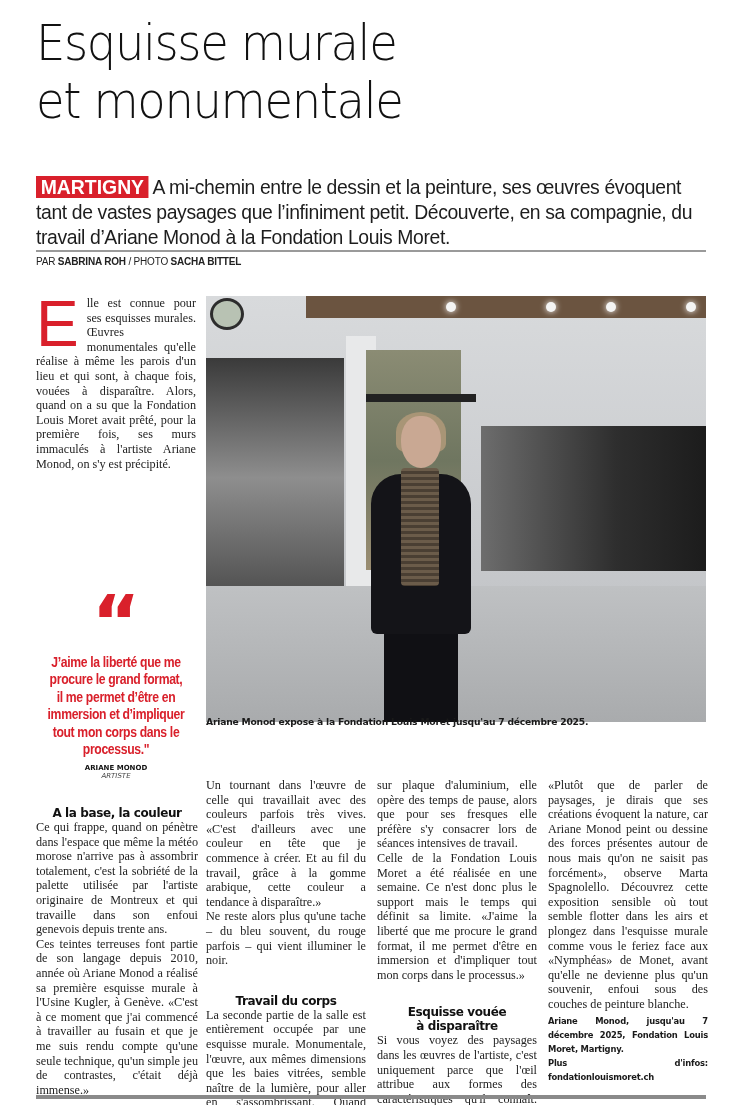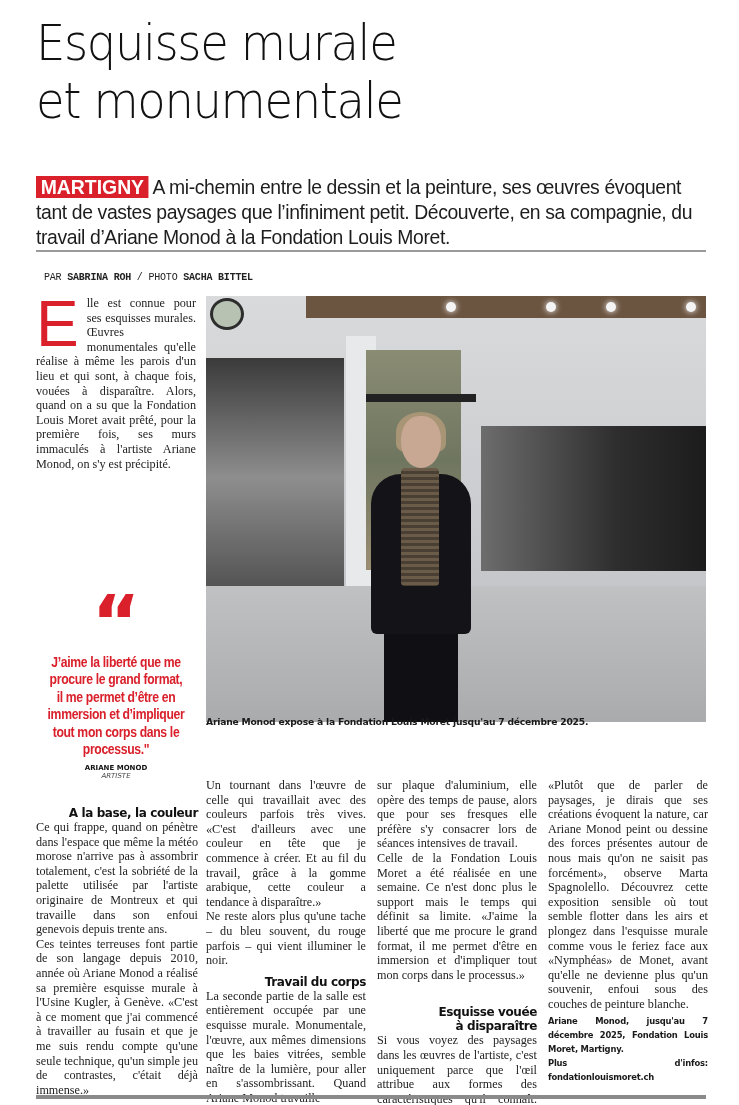--- a/index.html
+++ b/index.html
@@ -17,22 +17,22 @@
     font-family: "Liberation Sans", sans-serif; font-size: 20.5px; line-height: 25px;
     color: #1d1d1d; letter-spacing: -0.4px;
     transform: scaleX(0.945); transform-origin: left top;
   }
   .kicker {
     display: inline-block; background: #d9202b; color: #fff; font-weight: bold;
     padding: 0 5px; line-height: 22px; margin-right: 4px; letter-spacing: 0;
   }
   .rule-top { position: absolute; left: 36px; top: 250px; width: 670px; height: 2px; background: #9a9a9a; }
   .byline {
-    position: absolute; left: 36px; top: 272px;
-    font-family: Liberation Mono, monospace; font-size: 10px; letter-spacing: -0.2px; color: #222; margin-left: 8px;
+    position: absolute; left: 36px; top: 256px;
+    font-family: Liberation Sans, sans-serif; font-size: 10px; letter-spacing: -0.2px; color: #222;
   }
   .byline b { font-weight: bold; }
 
   .serif {
     font-family: "Liberation Serif", serif; font-size: 12.2px; line-height: 14.6px;
     text-align: justify; hyphens: auto; color: #222;
   }
   .col { position: absolute; }
   .col p { margin: 0; }
 
@@ -72,21 +72,21 @@
   .pq-text {
     font-family: "Liberation Sans", sans-serif; font-weight: bold; color: #d9202b;
     font-size: 14.2px; line-height: 17.4px; letter-spacing: -0.4px; margin-top: 14px;
     transform: scaleX(0.86); transform-origin: center top;
   }
   .pq-name { font-family: "DejaVu Sans", sans-serif; font-weight: bold; font-size: 7px; margin-top: 6px; color: #111; }
   .pq-role { font-family: "DejaVu Sans", sans-serif; font-size: 7px; color: #444; font-style: italic; }
 
   .subhead {
     font-family: "DejaVu Sans", sans-serif; font-weight: bold; font-size: 12px; line-height: 14px;
-    letter-spacing: -0.4px; color: #111; text-align: right;
+    letter-spacing: -0.4px; color: #111; text-align: center;
   }
   .info { font-family: "DejaVu Sans", sans-serif; font-weight: bold; font-size: 8.4px; line-height: 14.2px; color: #1a1a1a; text-align: justify; letter-spacing: -0.2px; }
 
   .rule-bottom { position: absolute; left: 36px; top: 1095px; width: 670px; height: 4px; background: #8a8a8a; }
 </style>
 </head>
 <body>
 
 <h1 class="headline">
   <span>Esquisse murale</span><br>
@@ -143,21 +143,21 @@
 
 <div class="col serif" style="left:36px; top:806px; width:162px;">
   <div class="subhead">A la base, la couleur</div>
   <p>Ce qui frappe, quand on pénètre dans l'espace que même la météo morose n'arrive pas à assombrir totalement, c'est la sobriété de la palette utilisée par l'artiste originaire de Montreux et qui travaille dans son enfoui genevois depuis trente ans.</p>
   <p>Ces teintes terreuses font partie de son langage depuis 2010, année où Ariane Monod a réalisé sa première esquisse murale à l'Usine Kugler, à Genève. «C'est à ce moment que j'ai commencé à travailler au fusain et que je me suis rendu compte qu'une seule technique, qu'un simple jeu de contrastes, c'était déjà immense.»</p>
 </div>
 
 <div class="col serif" style="left:206px; top:778px; width:160px;">
   <p>Un tournant dans l'œuvre de celle qui travaillait avec des couleurs parfois très vives. «C'est d'ailleurs avec une couleur en tête que je commence à créer. Et au fil du travail, grâce à la gomme arabique, cette couleur a tendance à disparaître.»</p>
   <p>Ne reste alors plus qu'une tache – du bleu souvent, du rouge parfois – qui vient illuminer le noir.</p>
-  <div class="subhead" style="margin-top:7px;">Travail du corps</div>
+  <div class="subhead" style="margin-top:26px;">Travail du corps</div>
   <p>La seconde partie de la salle est entièrement occupée par une esquisse murale. Monumentale, l'œuvre, aux mêmes dimensions que les baies vitrées, semble naître de la lumière, pour aller en s'assombrissant. Quand Ariane Monod travaille</p>
 </div>
 
 <div class="col serif" style="left:377px; top:778px; width:160px;">
   <p>sur plaque d'aluminium, elle opère des temps de pause, alors que pour ses fresques elle préfère s'y consacrer lors de séances intensives de travail.</p>
   <p>Celle de la Fondation Louis Moret a été réalisée en une semaine. Ce n'est donc plus le support mais le temps qui définit sa limite. «J'aime la liberté que me procure le grand format, il me permet d'être en immersion et d'impliquer tout mon corps dans le processus.»</p>
   <div class="subhead" style="margin-top:23px;">
     <span>Esquisse vouée</span><br>
     <span>à disparaître</span>
   </div>

